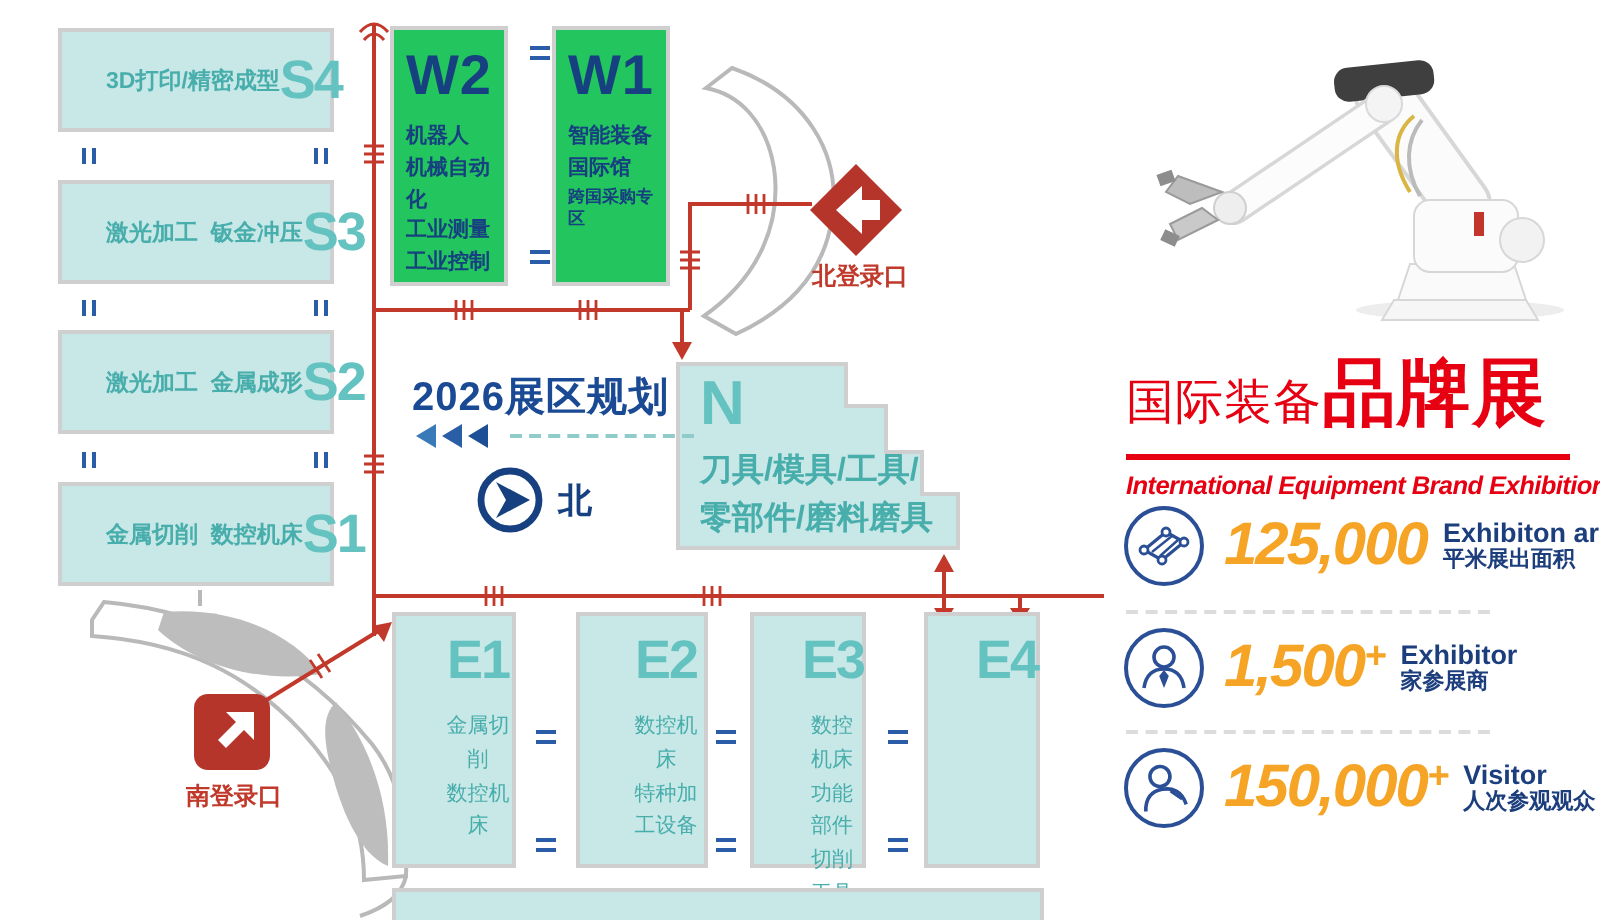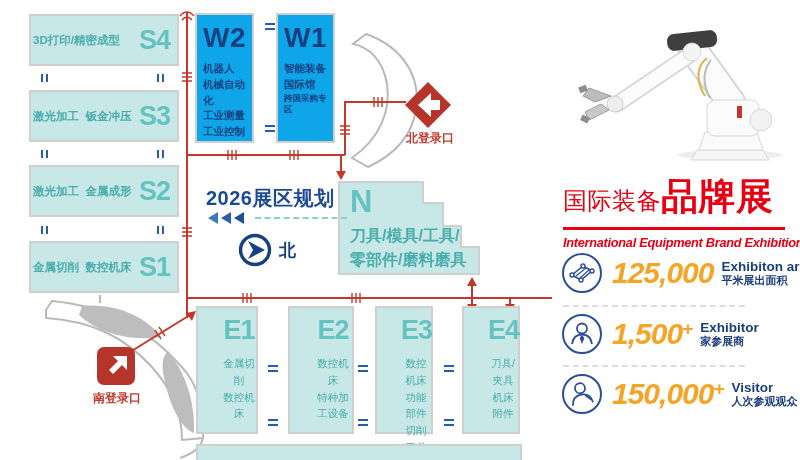--- a/index.html
+++ b/index.html
@@ -2,25 +2,25 @@
 <html><head>
 <meta charset="utf-8">
 <style>
   html,body{margin:0;padding:0;background:#fff;}
   .stage{position:relative;width:800px;height:460px;background:#fff;overflow:hidden;
          font-family:"Liberation Sans","DejaVu Sans",sans-serif;}
   .overlay{position:absolute;left:0;top:0;pointer-events:none;}
 
   
   .hall{position:absolute;background:#c8e7e7;border:2px solid #cfcfcf;box-sizing:border-box;padding-left:24px;}
-  .hall-s{width:150px;height:52px;display:flex;align-items:center;justify-content:space-between;
-          padding:0 7px 0 2px;}
+  .hall-s{width:138px;height:52px;display:flex;align-items:center;justify-content:space-between;
+          padding:0 7px 0 22px;}
   .hall-s .desc{font-size:11.5px;font-weight:700;color:#47aeac;white-space:pre;}
   .hall-s .hid{font-size:27px;font-weight:700;color:#64c3c1;line-height:1;letter-spacing:-1px;}
-  .hall-w{background:#0ea5e9;padding:9px 5px 0 6px;color:#16407f;}
+  .hall-w{background:#22c55e;padding:9px 5px 0 6px;color:#16407f;}
   .hall-w .hid{font-size:28px;font-weight:800;line-height:1;letter-spacing:.5px;}
   .hall-w .desc{margin-top:9px;font-size:10.5px;font-weight:700;line-height:1.5;white-space:pre-line;}
   .hall-w .sub{font-size:8.5px;font-weight:700;line-height:1.4;}
   .hall-e{text-align:center;padding-top:9px;}
   .hall-e .hid{font-size:27px;font-weight:700;color:#64c3c1;line-height:1;letter-spacing:-1px;}
   .hall-e .desc{margin-top:11px;font-size:10.5px;font-weight:400;color:#47aeac;line-height:1.6;white-space:pre-line;}
   .n-text{position:absolute;left:350px;top:186px;}
   .n-text .hid{font-size:31px;font-weight:700;color:#64c3c1;line-height:1;}
   .n-text .desc{margin-top:7px;font-size:16px;font-weight:700;color:#47aeac;line-height:1.5;white-space:pre-line;}
   .bottom-strip{position:absolute;left:196px;top:444px;width:326px;height:18px;
@@ -176,22 +176,20 @@
 特种加工设备</div>
   </div>
   <div class="hall hall-e" style="left:375px;top:306px;width:58px;height:128px">
     <div class="hid">E3</div>
     <div class="desc">数控机床
 功能部件
 切削工具</div>
   </div>
   <div class="hall hall-e" style="left:462px;top:306px;width:58px;height:128px">
     <div class="hid">E4</div>
-    <div class="desc">刀具/夹具
-机床附件</div>
   </div>
   <div class="bottom-strip"></div>
 
   <div class="plan-title">2026展区规划</div>
   <div class="tri-row">
     <span class="tri t1"></span>
     <span class="tri t2"></span>
     <span class="tri"></span>
     <span class="tri-dash"></span>
   </div>

